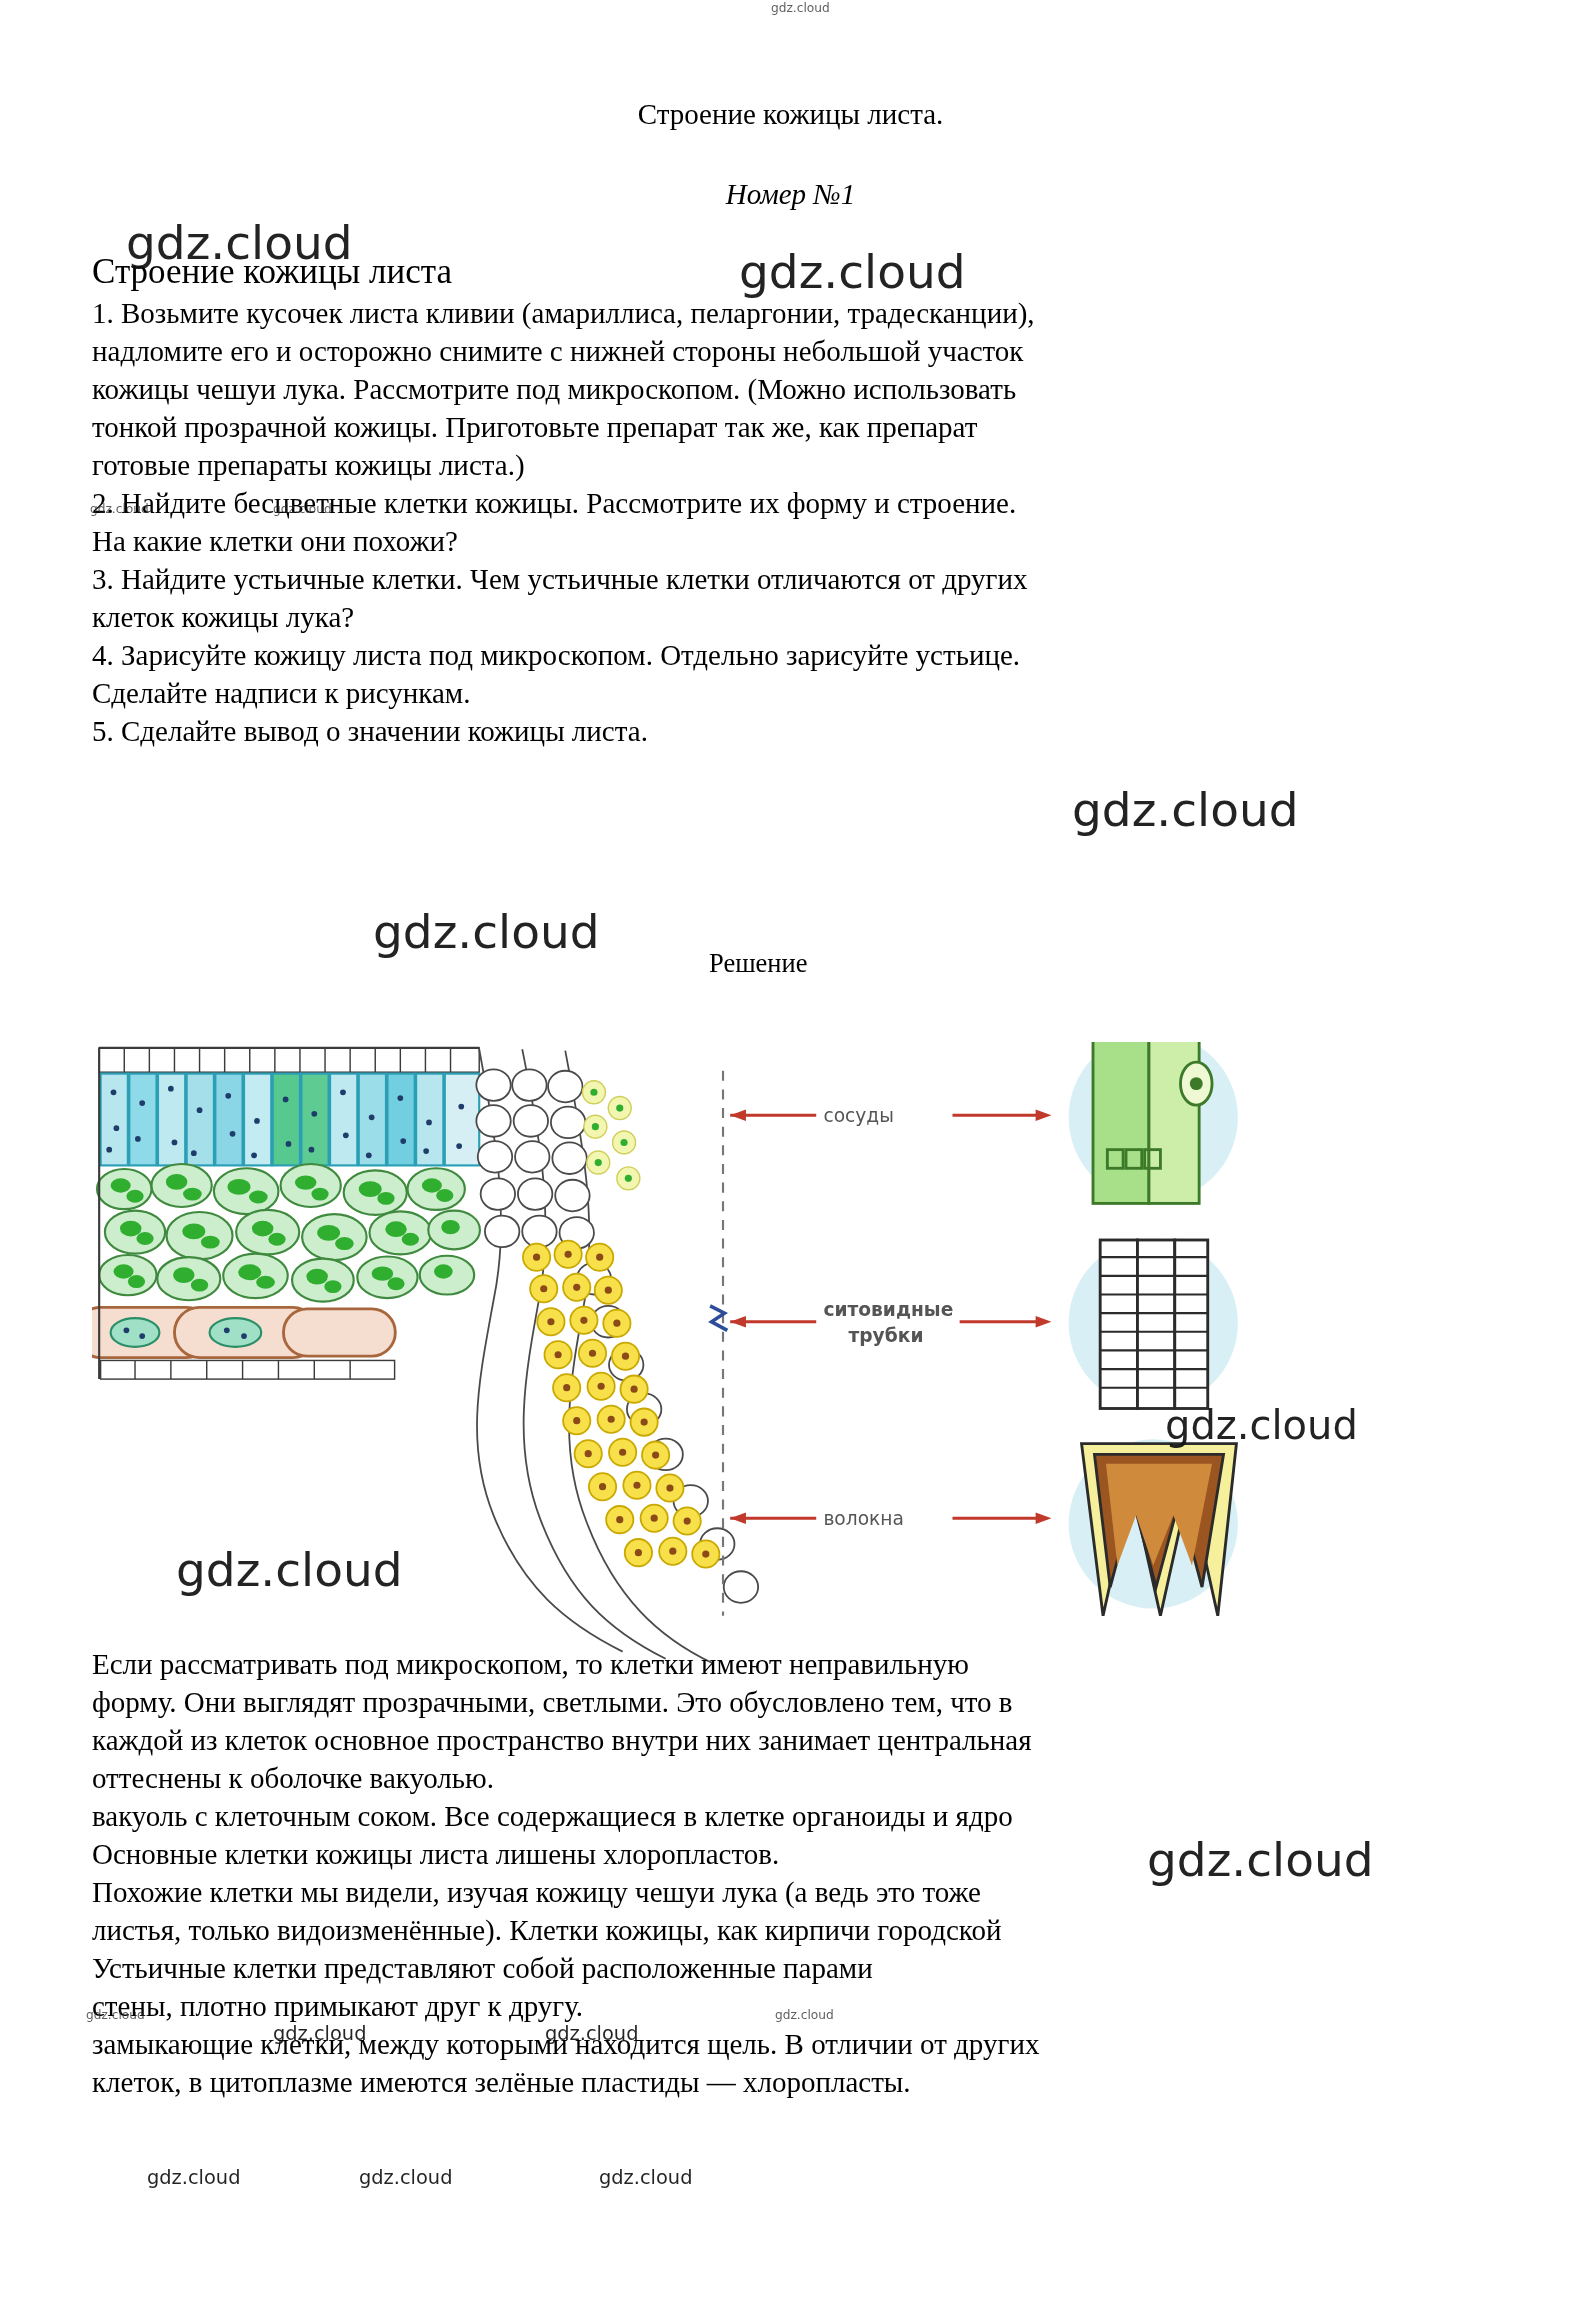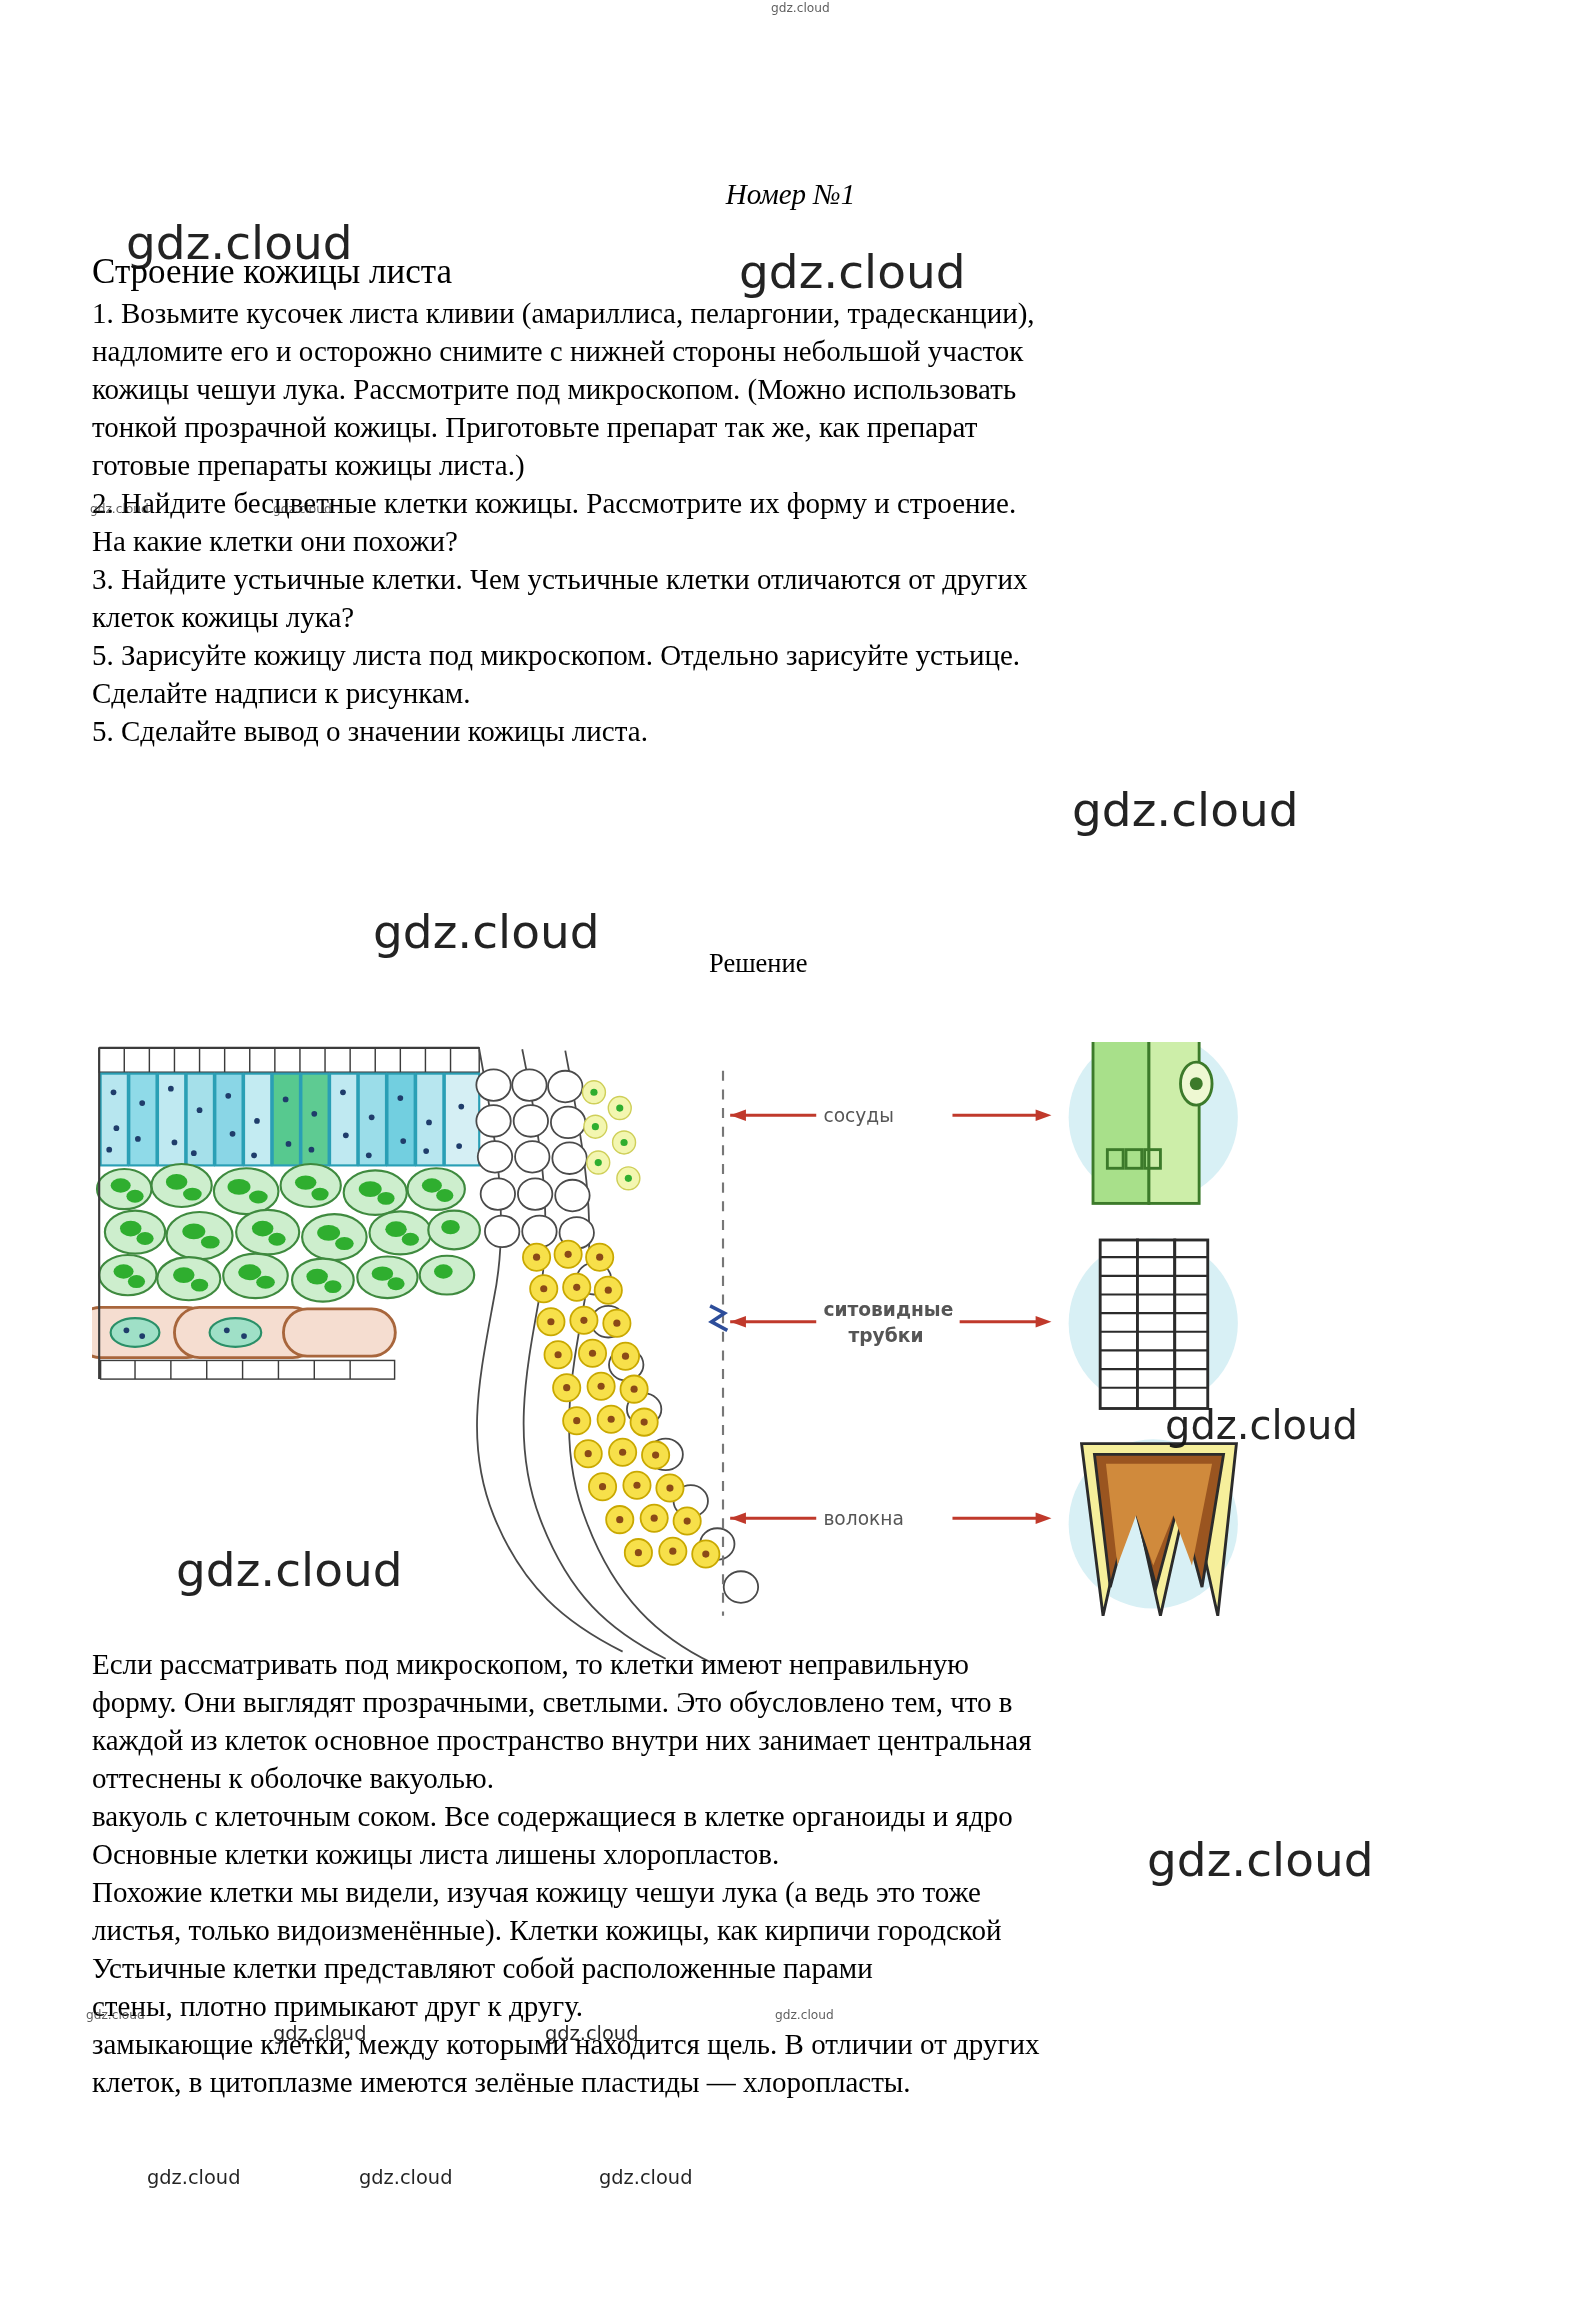--- a/index.html
+++ b/index.html
@@ -98,34 +98,35 @@
     width: 1366px;
     height: 624px;
   }
   .figure svg { display: block; }
 </style>
 </head>
 <body>
 
 <div class="page">
 
+  <div class="doc-title">Строение кожицы листа.</div>
   <div class="doc-number">Номер №1</div>
   <div class="section-heading">Строение кожицы листа</div>
 
   <div class="body-text" id="task-list">
     <p class="line">1. Возьмите кусочек листа кливии (амариллиса, пеларгонии, традесканции),</p>
     <p class="line">надломите его и осторожно снимите с нижней стороны небольшой участок</p>
     <p class="line">кожицы чешуи лука. Рассмотрите под микроскопом. (Можно использовать</p>
     <p class="line">тонкой прозрачной кожицы. Приготовьте препарат так же, как препарат</p>
     <p class="line">готовые препараты кожицы листа.)</p>
     <p class="line">2. Найдите бесцветные клетки кожицы. Рассмотрите их форму и строение.</p>
     <p class="line">На какие клетки они похожи?</p>
     <p class="line">3. Найдите устьичные клетки. Чем устьичные клетки отличаются от других</p>
     <p class="line">клеток кожицы лука?</p>
-    <p class="line">5. Зарисуйте кожицу листа под микроскопом. Отдельно зарисуйте устьице.</p>
+    <p class="line">4. Зарисуйте кожицу листа под микроскопом. Отдельно зарисуйте устьице.</p>
     <p class="line">Сделайте надписи к рисункам.</p>
     <p class="line">5. Сделайте вывод о значении кожицы листа.</p>
   </div>
 
   <div class="solution-label">Решение</div>
 
   <div class="figure">
     <svg width="1366" height="624" viewBox="0 0 1905 870" xmlns="http://www.w3.org/2000/svg">
       <defs>
         <clipPath id="clipLeaf">

